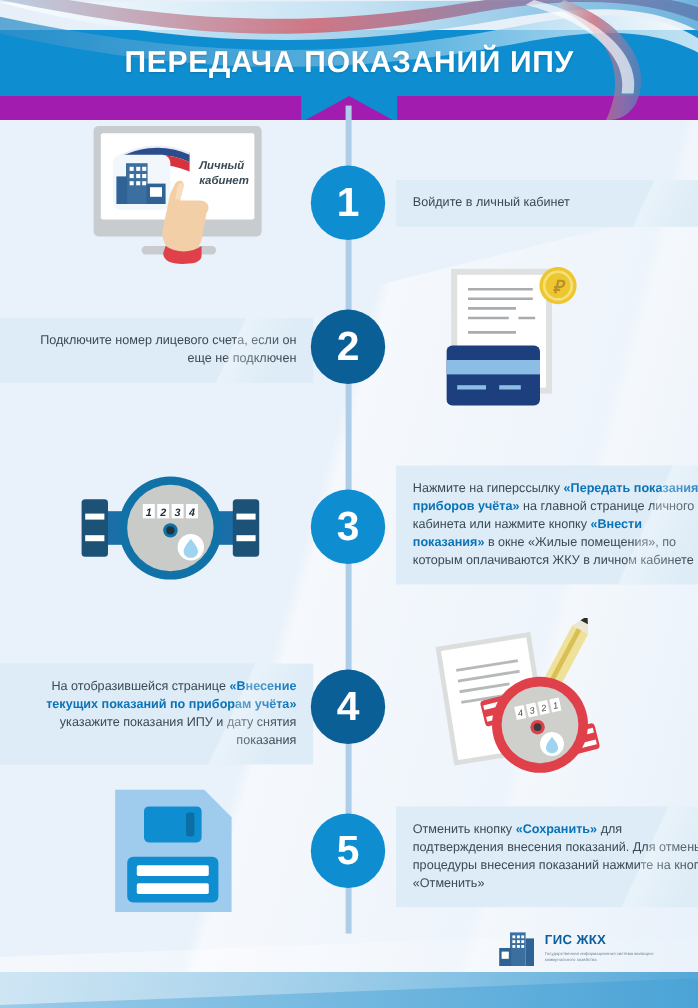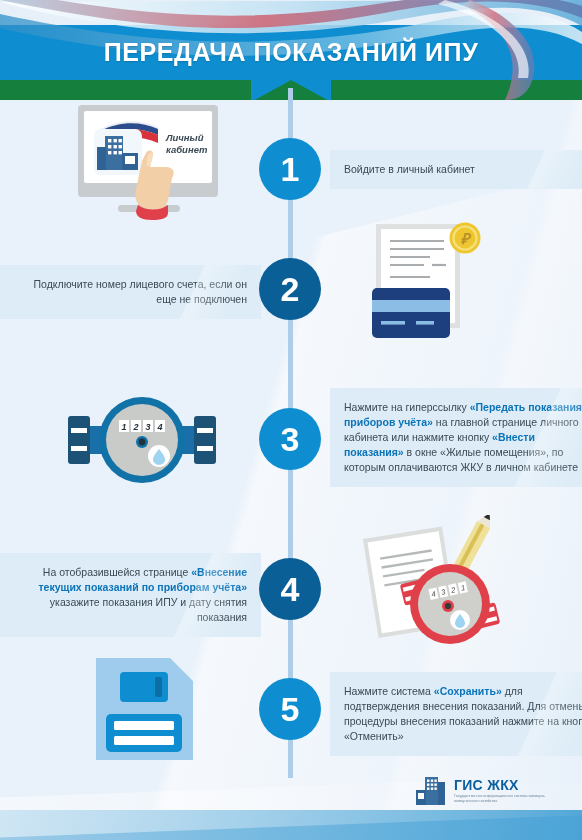--- a/index.html
+++ b/index.html
@@ -13,21 +13,21 @@
   
   .bg-diag1{position:absolute;left:-60px;top:250px;width:760px;height:900px;
     background:linear-gradient(120deg,rgba(255,255,255,0) 38%,rgba(255,255,255,.55) 39%,rgba(255,255,255,.0) 70%);
     transform:rotate(-14deg);pointer-events:none;}
   .bg-diag2{position:absolute;left:120px;top:120px;width:760px;height:900px;
     background:linear-gradient(115deg,rgba(255,255,255,0) 45%,rgba(255,255,255,.38) 46%,rgba(255,255,255,0) 62%);
     transform:rotate(-10deg);pointer-events:none;}
 
   
   .header{position:absolute;left:0;top:0;width:582px;height:100px;overflow:hidden;
-          background:#15803d;}
+          background:#a21caf;}
   .hdr-band{position:absolute;left:0;top:25px;width:582px;height:55px;background:#0e8ed0;}
   .hdr-notch{position:absolute;left:251px;top:80px;width:0;height:0;
              border-left:40px solid #0e8ed0;border-right:40px solid #0e8ed0;border-bottom:22px solid transparent;}
   .hdr-title{position:absolute;left:0;top:25px;width:582px;height:55px;
     display:flex;align-items:center;justify-content:center;
     color:#ffffff;font-size:25px;font-weight:bold;letter-spacing:.6px;
     text-shadow:0 1px 2px rgba(0,0,0,.18);z-index:6;}
   .hdr-svg{position:absolute;left:0;top:0;z-index:4;}
 
   
@@ -54,21 +54,21 @@
   .illu{position:absolute;z-index:3;font-style:italic;}
 
   
   .footer{position:absolute;left:0;bottom:0;width:582px;height:58px;overflow:hidden;}
   .f-b1{position:absolute;left:0;bottom:0;width:582px;height:30px;
         background:linear-gradient(100deg,#9ccbe8,#6fb6df 55%,#4aa3d6);}
   .f-b2{position:absolute;left:-40px;bottom:14px;width:680px;height:40px;
         background:linear-gradient(105deg,rgba(255,255,255,.55),rgba(255,255,255,0));transform:rotate(-2.2deg);}
   .logo{position:absolute;right:20px;bottom:34px;display:flex;align-items:center;gap:7px;z-index:4;}
   .logo-txt{display:flex;flex-direction:column;line-height:1;}
-  .logo-main{color:#0b5f9e;font-size:14px;font-weight:bold;letter-spacing:.3px;}
+  .logo-main{color:#0b5f9e;font-size:11px;font-weight:bold;letter-spacing:.3px;}
   .logo-sub{color:#6e8799;font-size:3.6px;line-height:5px;margin-top:2.5px;max-width:108px;}
 </style>
 </head>
 <body>
 
 <div class="page">
 
   <div class="bg-diag1"></div>
   <div class="bg-diag2"></div>
 
@@ -252,21 +252,21 @@
             <text x="112" y="74.5">1</text>
         </g>
         <circle cx="94" cy="87" r="6" fill="#e0404a"></circle>
         <circle cx="94" cy="87" r="3.2" fill="#3a3a3a"></circle>
         <circle cx="106" cy="101" r="10" fill="#ffffff"></circle>
         <path d="M106,95 C109.5,99.5 111,102 111,104.2 C111,106.9 108.7,108.8 106,108.8 C103.3,108.8 101,106.9 101,104.2 C101,102 102.5,99.5 106,95 Z" fill="#9ed4ef"></path>
       </g>
     </svg>
   </div>
 
-  <div class="panel right" style="top:672px"><span>Нажмите система </span><b>«Сохранить»</b><span> для подтверждения внесения показаний. Для отмены процедуры внесения показаний нажмите на кнопку «Отменить»</span></div>
+  <div class="panel right" style="top:672px"><span>Отменить кнопку </span><b>«Сохранить»</b><span> для подтверждения внесения показаний. Для отмены процедуры внесения показаний нажмите на кнопку «Отменить»</span></div>
 
   <div class="illu" style="left:88px;top:658px">
     <svg width="115" height="102" viewBox="0 0 115 102">
       <path d="M8,0 L82,0 L105,23 L105,102 L8,102 Z" fill="#9fcbec"></path>
       <rect x="32" y="14" width="48" height="30" rx="4" fill="#0e8ed0"></rect>
       <rect x="67" y="19" width="7" height="20" rx="2" fill="#0b6ea4"></rect>
       <rect x="18" y="56" width="76" height="38" rx="5" fill="#0e8ed0"></rect>
       <rect x="26" y="63" width="60" height="9" rx="1.5" fill="#ffffff"></rect>
       <rect x="26" y="78" width="60" height="9" rx="1.5" fill="#ffffff"></rect>
     </svg>

